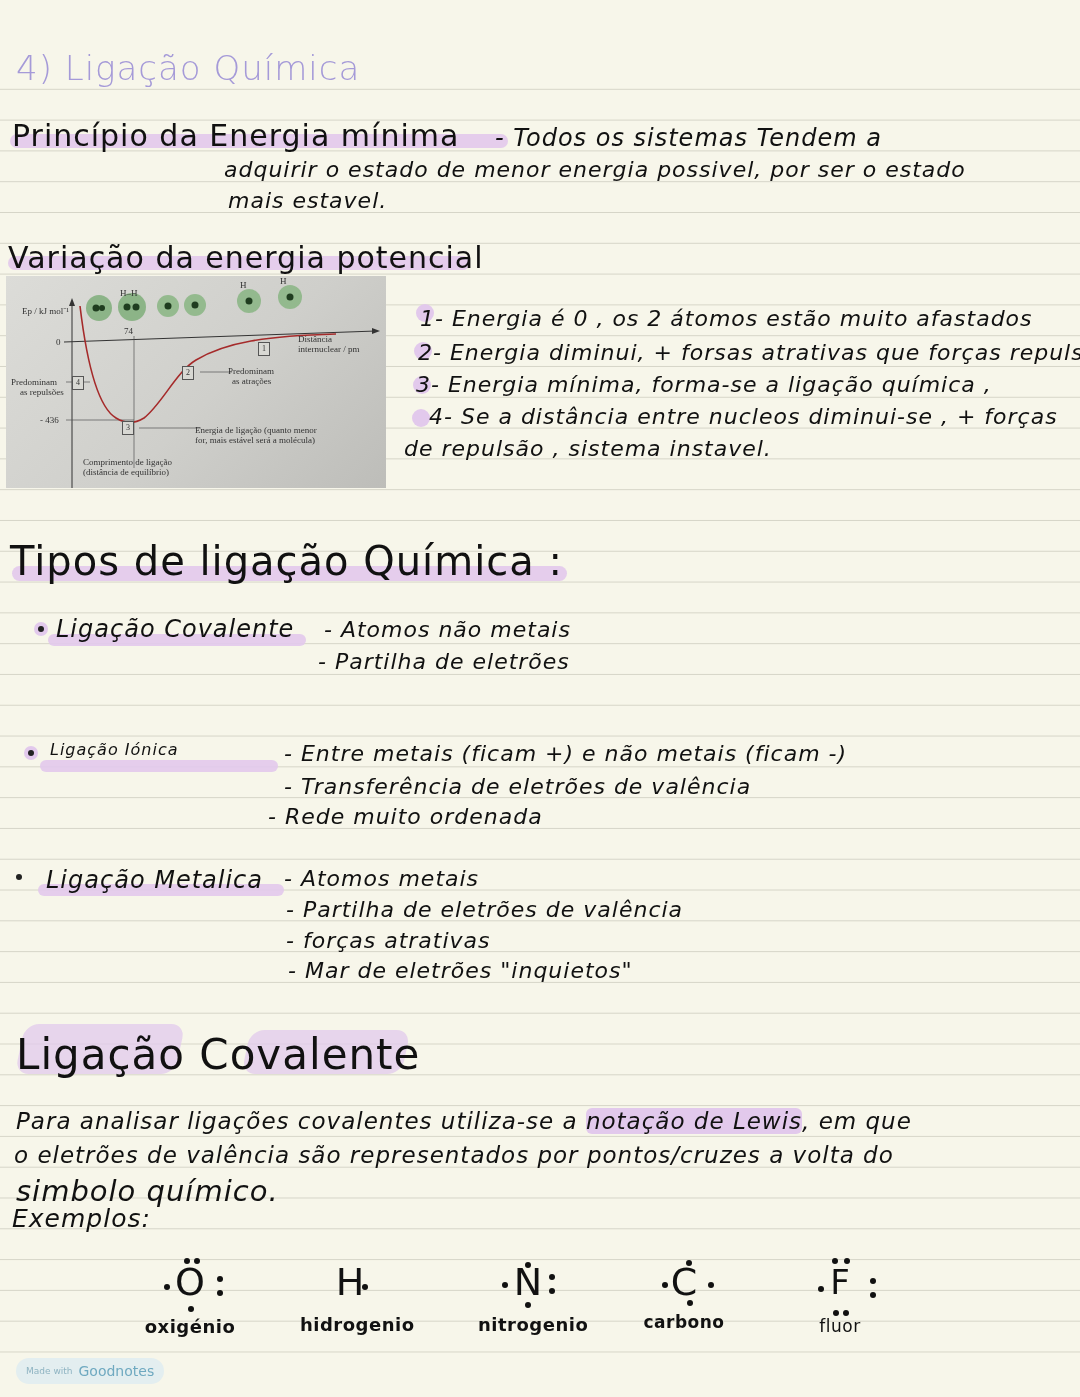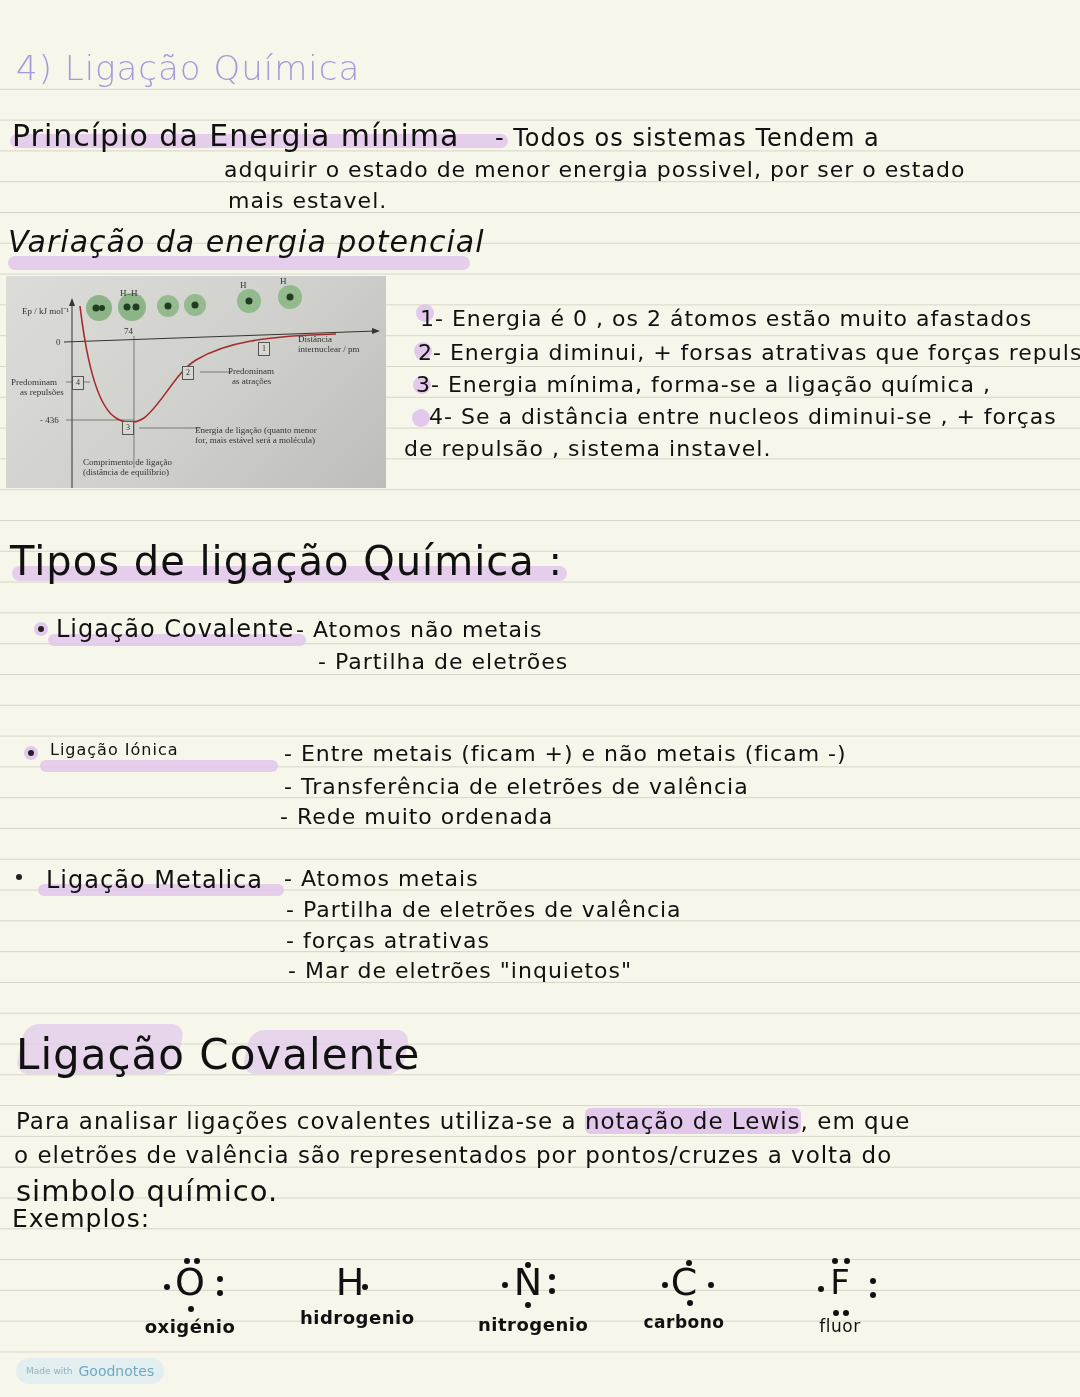--- a/index.html
+++ b/index.html
@@ -22,21 +22,21 @@
       position: absolute; white-space: nowrap;
       font-family: "DejaVu Sans", sans-serif;
       letter-spacing: 1px;
     }
     .hl {
       position: absolute; background: #e2c9ec; border-radius: 8px; opacity: .9;
     }
     .title-purple { color: #a59ad8; font-size: 34px; font-weight: 300; }
     .h1 { font-size: 30px; }
     .h-big { font-size: 40px; }
-    .body { font-size: 22px; }
+    .body { font-size: 22px; font-style: italic; }
     .bullet-dot { position:absolute; width:8px; height:8px; border-radius:50%; background:#222; }
     .dot-hl { position:absolute; width:18px; height:18px; border-radius:50%; background:#e2c9ec; }
 
     
     .chart {
       position: absolute; left: 6px; top: 276px; width: 380px; height: 212px;
       background: linear-gradient(135deg, #dcdcd8 0%, #cfcfcb 55%, #bdbdb9 100%);
       font-family: "Liberation Serif", serif; color: #333;
     }
     .chart svg { position:absolute; left:0; top:0; }
@@ -65,21 +65,21 @@
 
 <div class="txt title-purple" style="left:16px; top:48px;">4) Ligação Química</div>
 
 <div class="hl" style="left:10px; top:134px; width:498px; height:14px;"></div>
 <div class="txt h1" style="left:12px; top:118px;">Princípio da Energia mínima</div>
 <div class="txt body" style="left:495px; top:124px; font-size:24px;">- Todos os sistemas Tendem a</div>
 <div class="txt body" style="left:224px; top:157px;">adquirir o estado de menor energia possivel, por ser o estado</div>
 <div class="txt body" style="left:228px; top:188px;">mais estavel.</div>
 
 <div class="hl" style="left:8px; top:256px; width:462px; height:14px;"></div>
-<div class="txt h1" style="left:8px; top:224px;font-style:italic;">Variação da energia potencial</div>
+<div class="txt h1" style="left:8px; top:240px;">Variação da energia potencial</div>
 
 <div class="chart">
   <svg width="380" height="212" viewBox="0 0 380 212">
 
     <g>
       <circle cx="93" cy="32" r="13" fill="#7fae7a" opacity="0.85"></circle>
         <circle cx="90" cy="32" r="3.5" fill="#1f3d1f"></circle>
         <circle cx="96" cy="32" r="3" fill="#1f3d1f"></circle>
       <circle cx="126" cy="31" r="14" fill="#7fae7a" opacity="0.85"></circle>
         <circle cx="121" cy="31" r="3.5" fill="#1f3d1f"></circle>
@@ -149,30 +149,30 @@
 </div>
 <div class="txt body" style="left:404px; top:436px;">de repulsão , sistema instavel.</div>
 
 <div class="hl" style="left:12px; top:566px; width:555px; height:15px;"></div>
 <div class="txt h-big" style="left:10px; top:538px;">Tipos de ligação Química :</div>
 
 <div class="dot-hl" style="left:34px; top:622px; width:14px; height:14px;"></div>
 <div class="bullet-dot" style="left:38px; top:626px; width:6px; height:6px;"></div>
 <div class="hl" style="left:48px; top:634px; width:258px; height:12px;"></div>
 <div class="txt body" style="left:56px; top:615px; font-size:24px;">Ligação Covalente</div>
-<div class="txt body" style="left:296px; top:617px;">- Atomos não metais</div>
+<div class="txt body" style="left:324px; top:617px;">- Atomos não metais</div>
 <div class="txt body" style="left:318px; top:649px;">- Partilha de eletrões</div>
 
 <div class="dot-hl" style="left:24px; top:746px; width:14px; height:14px;"></div>
 <div class="bullet-dot" style="left:28px; top:750px; width:6px; height:6px;"></div>
 <div class="hl" style="left:40px; top:760px; width:238px; height:12px;"></div>
 <div class="txt body" style="left:50px; top:740px; font-size:16px;">Ligação Iónica</div>
 <div class="txt body" style="left:284px; top:741px;">- Entre metais (ficam +) e não metais (ficam -)</div>
 <div class="txt body" style="left:284px; top:774px;">- Transferência de eletrões de valência</div>
-<div class="txt body" style="left:280px; top:804px;">- Rede muito ordenada</div>
+<div class="txt body" style="left:268px; top:804px;">- Rede muito ordenada</div>
 
 <div class="bullet-dot" style="left:16px; top:874px; width:6px; height:6px;"></div>
 <div class="hl" style="left:38px; top:884px; width:246px; height:12px;"></div>
 <div class="txt body" style="left:46px; top:866px; font-size:24px;">Ligação Metalica</div>
 <div class="txt body" style="left:284px; top:866px;">- Atomos metais</div>
 <div class="txt body" style="left:286px; top:897px;">- Partilha de eletrões de valência</div>
 <div class="txt body" style="left:286px; top:928px;">- forças atrativas</div>
 <div class="txt body" style="left:288px; top:958px;">- Mar de eletrões "inquietos"</div>
 
 <div class="hl" style="left:20px; top:1024px; width:160px; height:50px; border-radius:14px; transform:skewX(-12deg); opacity:.75;"></div>
@@ -192,21 +192,21 @@
   <span class="ldot" style="left:44px; top:-4px;"></span>
   <span class="ldot" style="left:54px; top:-4px;"></span>
   <span class="ldot" style="left:24px; top:22px;"></span>
   <span class="ldot" style="left:77px; top:14px;"></span>
   <span class="ldot" style="left:77px; top:28px;"></span>
   <span class="ldot" style="left:48px; top:44px;"></span>
 </div>
 
 <div class="lewis" style="left:300px; top:1262px; width:100px;">
   <div class="sym">H</div>
-  <div class="name" style="margin-top:5px;">hidrogenio</div>
+  <div class="name" style="margin-top:12px;">hidrogenio</div>
   <span class="ldot" style="left:62px; top:22px;"></span>
 </div>
 
 <div class="lewis" style="left:478px; top:1262px; width:100px;">
   <div class="sym">N</div>
   <div class="name" style="margin-top:12px;">nitrogenio</div>
   <span class="ldot" style="left:47px; top:0px;"></span>
   <span class="ldot" style="left:24px; top:20px;"></span>
   <span class="ldot" style="left:71px; top:12px;"></span>
   <span class="ldot" style="left:71px; top:26px;"></span>

